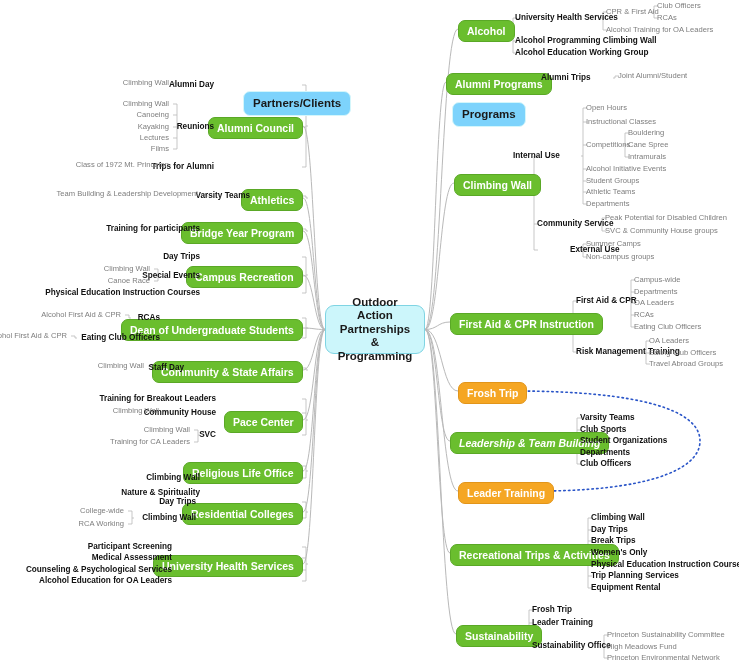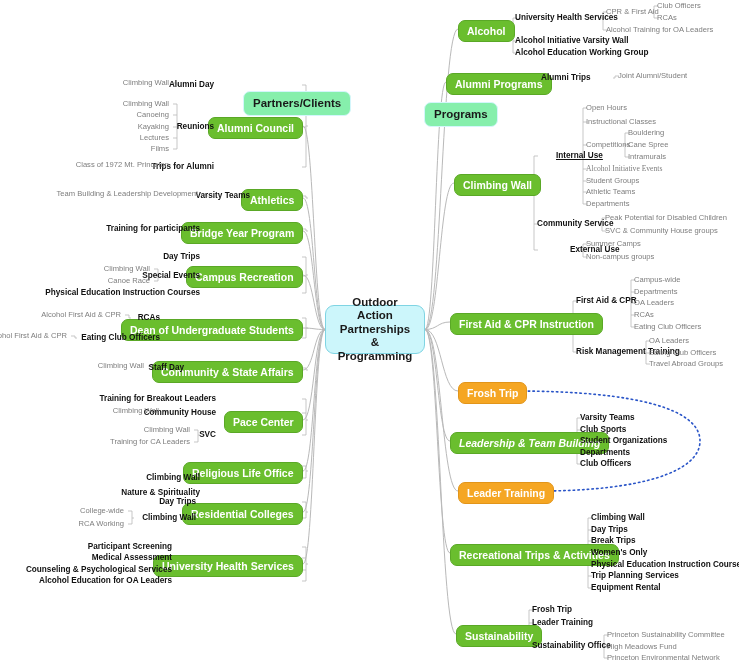--- a/index.html
+++ b/index.html
@@ -21,21 +21,21 @@
     font-weight:bold;font-size:11.5px;line-height:13.5px;
     padding:7px 26px;border-radius:9px;
   }
   .node.l1{
     background:#6abe2e;border:1px solid #5aa826;color:#ffffff;
     font-weight:bold;font-size:10.5px;line-height:12px;
     padding:4px 8px;border-radius:7px;
   }
   .node.l1.orange{background:#f5a623;border-color:#e2951a;}
   .node.tag{
-    background:#86efac;border:1px solid #d4f6fb;color:#1a1a1a;
+    background:#7dd3fc;border:1px solid #d4f6fb;color:#1a1a1a;
     font-weight:bold;font-size:11.5px;line-height:13px;padding:5px 9px;border-radius:7px;
   }
 
   
   .leaf{
     position:absolute;white-space:nowrap;color:#1a1a1a;
     font-size:8.2px;line-height:10px;
   }
   .leaf.b{font-weight:bold;font-size:8.2px;color:#111111;}
   .leaf.g{font-weight:normal;color:#7d7d7d;font-size:7.6px;}
@@ -238,21 +238,21 @@
       <line x1="306" y1="581" x2="302" y2="581" stroke="#b9b9b9" stroke-width="0.8"></line>
       <path d="M 514 391 C 640 391, 700 410, 700 441 C 700 472, 640 491, 540 491" fill="none" stroke="#2a55c8" stroke-width="1.6" stroke-dasharray="1.5 3.2" stroke-linecap="round"></path>
       <path d="M 514 391 l 6 -3.2 l 0 6.4 z" fill="#2a55c8"></path>
       <path d="M 540 491 l 6 -3.2 l 0 6.4 z" fill="#2a55c8"></path>
     </svg>
   <div id="nodes">
       <div class="node root" style="left: 325px; top: 305px; width: 100px; height: 49px; display: flex; align-items: center; justify-content: center; white-space: pre-line;">Outdoor Action
 Partnerships &amp;
 Programming</div>
       <div class="node tag" style="left: 243px; top: 91px;">Partners/Clients</div>
-      <div class="node tag" style="left: 424px; top: 102px;">Programs</div>
+      <div class="node tag" style="left: 452px; top: 102px;">Programs</div>
       <div class="node l1" style="left: 458px; top: 19.5px;">Alcohol</div>
       <div class="node l1" style="left: 446px; top: 72.5px;">Alumni Programs</div>
       <div class="node l1" style="left: 454px; top: 173.5px;">Climbing Wall</div>
       <div class="node l1" style="left: 450px; top: 312.5px;">First Aid &amp; CPR Instruction</div>
       <div class="node l1 orange" style="left: 458px; top: 381.5px;">Frosh Trip</div>
       <div class="node l1" style="left: 450px; top: 431.5px; font-style: italic;">Leadership &amp; Team Building</div>
       <div class="node l1 orange" style="left: 458px; top: 481.5px;">Leader Training</div>
       <div class="node l1" style="left: 450px; top: 543.5px;">Recreational Trips &amp; Activities</div>
       <div class="node l1" style="left: 456px; top: 624.5px;">Sustainability</div>
       <div class="node l1" style="left: 208px; top: 116.5px; visibility: visible;">Alumni Council</div>
@@ -263,32 +263,32 @@
       <div class="node l1" style="left: 152px; top: 360.5px; visibility: visible;">Community &amp; State Affairs</div>
       <div class="node l1" style="left: 224px; top: 410.5px; visibility: visible;">Pace Center</div>
       <div class="node l1" style="left: 183px; top: 461.5px; visibility: visible;">Religious Life Office</div>
       <div class="node l1" style="left: 182px; top: 502.5px; visibility: visible;">Residential Colleges</div>
       <div class="node l1" style="left: 153px; top: 554.5px; visibility: visible;">University Health Services</div>
       <div class="leaf b rt" style="left: 515px; top: 13px;">University Health Services</div>
       <div class="leaf g rt" style="left: 606px; top: 7px;">CPR &amp; First Aid</div>
       <div class="leaf g rt" style="left: 657px; top: 1px;">Club Officers</div>
       <div class="leaf g rt" style="left: 657px; top: 13px;">RCAs</div>
       <div class="leaf g rt" style="left: 606px; top: 25px;">Alcohol Training for OA Leaders</div>
-      <div class="leaf b rt" style="left: 515px; top: 36px;">Alcohol Initiative Varsity Wall</div>
+      <div class="leaf b rt" style="left: 515px; top: 36px;">Alcohol Programming Climbing Wall</div>
       <div class="leaf b rt" style="left: 515px; top: 48px;">Alcohol Education Working Group</div>
       <div class="leaf b rt" style="left: 541px; top: 73px;">Alumni Trips</div>
       <div class="leaf g rt" style="left: 618px; top: 71px;">Joint Alumni/Student</div>
-      <div class="leaf b rt" style="left: 556px; top: 151px; text-decoration: underline;">Internal Use</div>
+      <div class="leaf b rt" style="left: 513px; top: 151px;">Internal Use</div>
       <div class="leaf g rt" style="left: 586px; top: 103px;">Open Hours</div>
       <div class="leaf g rt" style="left: 586px; top: 117px;">Instructional Classes</div>
       <div class="leaf g rt" style="left: 586px; top: 140px;">Competitions</div>
       <div class="leaf g rt" style="left: 628px; top: 128px;">Bouldering</div>
       <div class="leaf g rt" style="left: 628px; top: 140px;">Cane Spree</div>
       <div class="leaf g rt" style="left: 628px; top: 152px;">Intramurals</div>
-      <div class="leaf g rt" style="left: 586px; top: 164px; font-family: Liberation Serif, serif;">Alcohol Initiative Events</div>
+      <div class="leaf g rt" style="left: 586px; top: 164px;">Alcohol Initiative Events</div>
       <div class="leaf g rt" style="left: 586px; top: 176px;">Student Groups</div>
       <div class="leaf g rt" style="left: 586px; top: 187px;">Athletic Teams</div>
       <div class="leaf g rt" style="left: 586px; top: 199px;">Departments</div>
       <div class="leaf b rt" style="left: 537px; top: 219px;">Community Service</div>
       <div class="leaf g rt" style="left: 605px; top: 213px;">Peak Potential for Disabled Children</div>
       <div class="leaf g rt" style="left: 605px; top: 226px;">SVC &amp; Community House groups</div>
       <div class="leaf b rt" style="left: 537px; top: 245px; padding-left: 33px;">External Use</div>
       <div class="leaf g rt" style="left: 586px; top: 239px;">Summer Camps</div>
       <div class="leaf g rt" style="left: 586px; top: 252px;">Non-campus groups</div>
       <div class="leaf b rt" style="left: 576px; top: 296px;">First Aid &amp; CPR</div>

